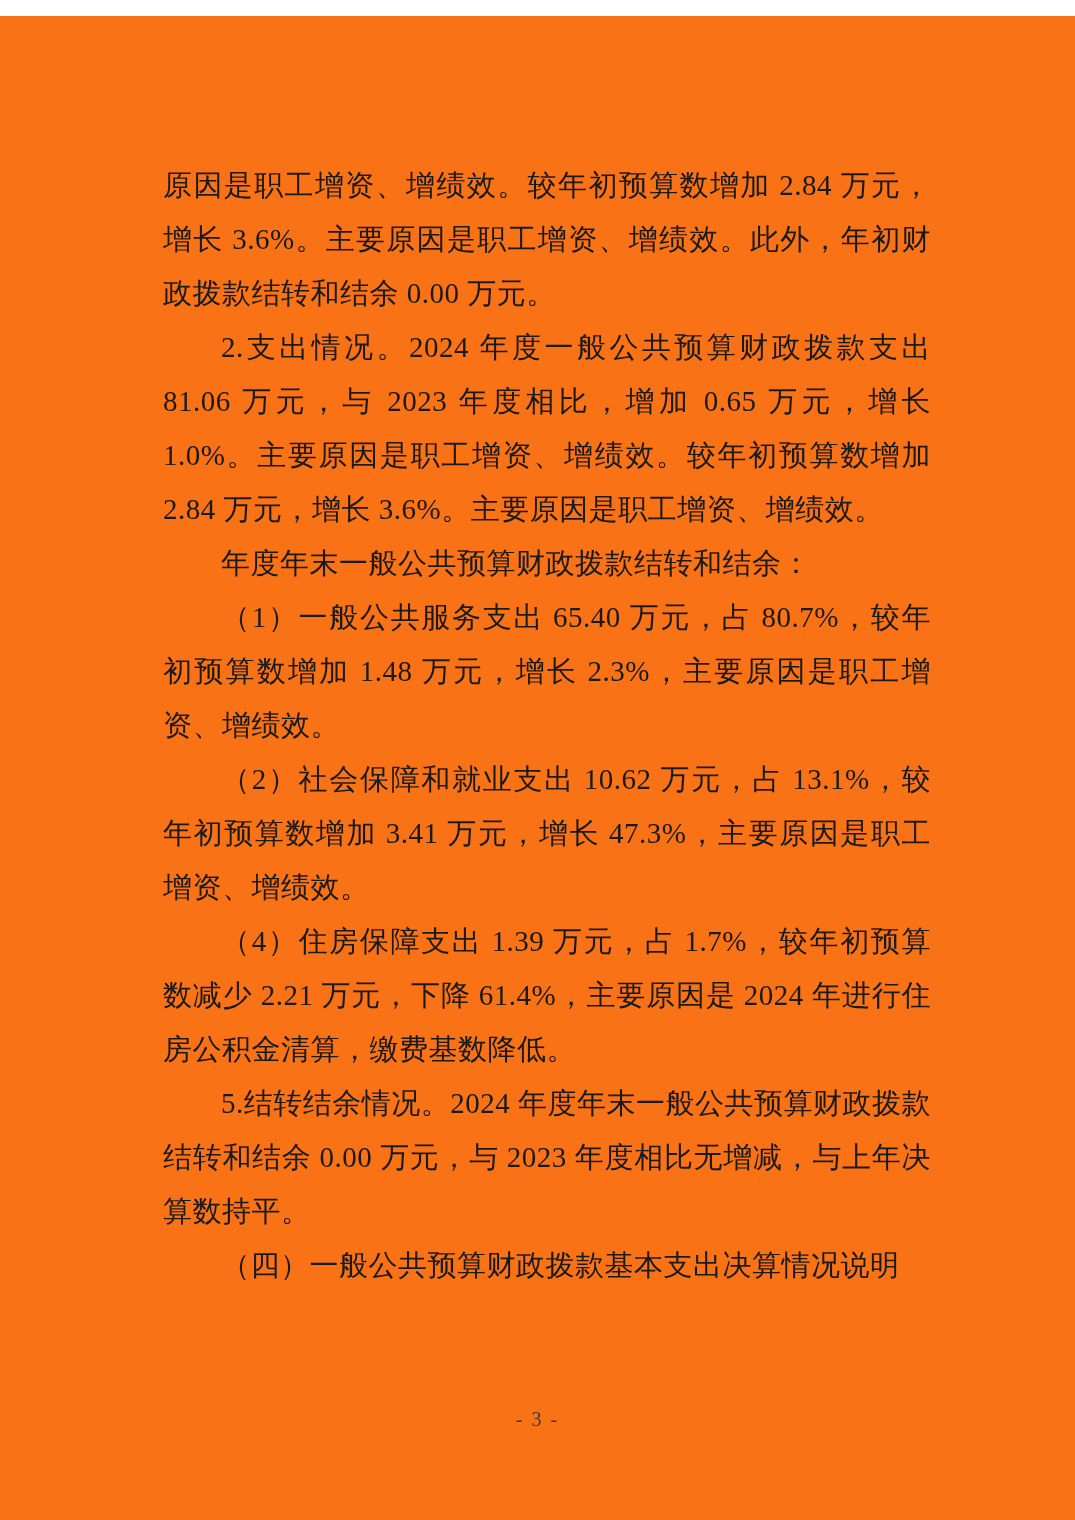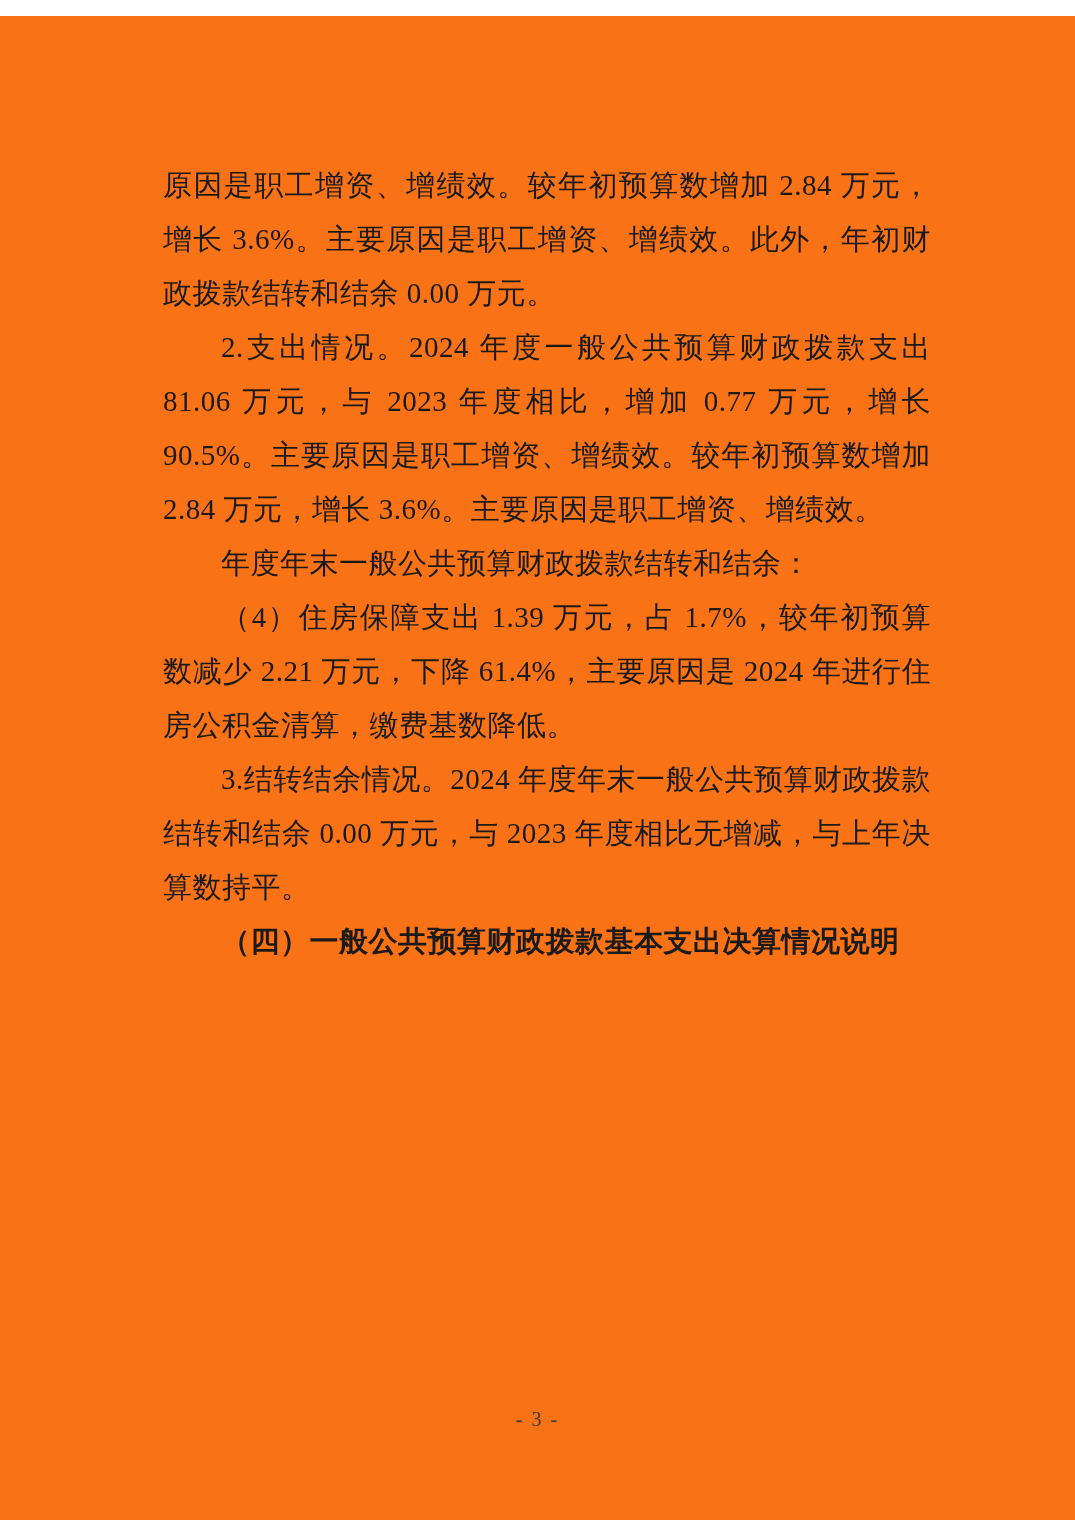--- a/index.html
+++ b/index.html
@@ -31,21 +31,21 @@
     margin: 0;
     padding: 0;
   }
   p.indent {
     text-indent: 2em;
   }
   p .lead {
     font-weight: normal;
   }
   p.heading {
-    font-weight: bold;
+    font-weight: normal;
   }
   .page-footer {
     position: absolute;
     top: 1392px;
     left: 0;
     width: 100%;
     text-align: center;
     font-size: 20px;
     letter-spacing: 2px;
     color: #3a3a3a;
@@ -54,30 +54,32 @@
 </style>
 </head>
 <body>
 
 <div class="page">
 
   <main class="doc-body">
 
     <p><span>原因是职工增资、增绩效。较年初预算数增加 2.84 万元，增长 3.6%。主要原因是职工增资、增绩效。此外，年初财政拨款结转和结余 0.00 万元。</span></p>
 
-    <p class="indent"><span class="lead">2.支出情况</span><span>。2024 年度一般公共预算财政拨款支出 81.06 万元，与 2023 年度相比，增加 0.77 万元，增长 90.5%。主要原因是职工增资、增绩效。较年初预算数增加 2.84 万元，增长 3.6%。主要原因是职工增资、增绩效。</span></p>
+    <p class="indent"><span class="lead">2.支出情况</span><span>。2024 年度一般公共预算财政拨款支出 81.06 万元，与 2023 年度相比，增加 0.65 万元，增长 1.0%。主要原因是职工增资、增绩效。较年初预算数增加 2.84 万元，增长 3.6%。主要原因是职工增资、增绩效。</span></p>
 
     <p class="indent"><span>年度年末一般公共预算财政拨款结转和结余：</span></p>
 
+    <p class="indent"><span>（1）一般公共服务支出 65.40 万元，占 80.7%，较年初预算数增加 1.48 万元，增长 2.3%，主要原因是职工增资、增绩效。</span></p>
 
+    <p class="indent"><span>（2）社会保障和就业支出 10.62 万元，占 13.1%，较年初预算数增加 3.41 万元，增长 47.3%，主要原因是职工增资、增绩效。</span></p>
 
 
     <p class="indent"><span>（4）住房保障支出 1.39 万元，占 1.7%，较年初预算数减少 2.21 万元，下降 61.4%，主要原因是 2024 年进行住房公积金清算，缴费基数降低。</span></p>
 
-    <p class="indent"><span class="lead">3.结转结余情况</span><span>。2024 年度年末一般公共预算财政拨款结转和结余 0.00 万元，与 2023 年度相比无增减，与上年决算数持平。</span></p>
+    <p class="indent"><span class="lead">5.结转结余情况</span><span>。2024 年度年末一般公共预算财政拨款结转和结余 0.00 万元，与 2023 年度相比无增减，与上年决算数持平。</span></p>
 
     <p class="indent heading"><span>（四）一般公共预算财政拨款基本支出决算情况说明</span></p>
 
   </main>
 
   <footer class="page-footer"><span>- 3 -</span></footer>
 
 </div>
 
 </body></html>

